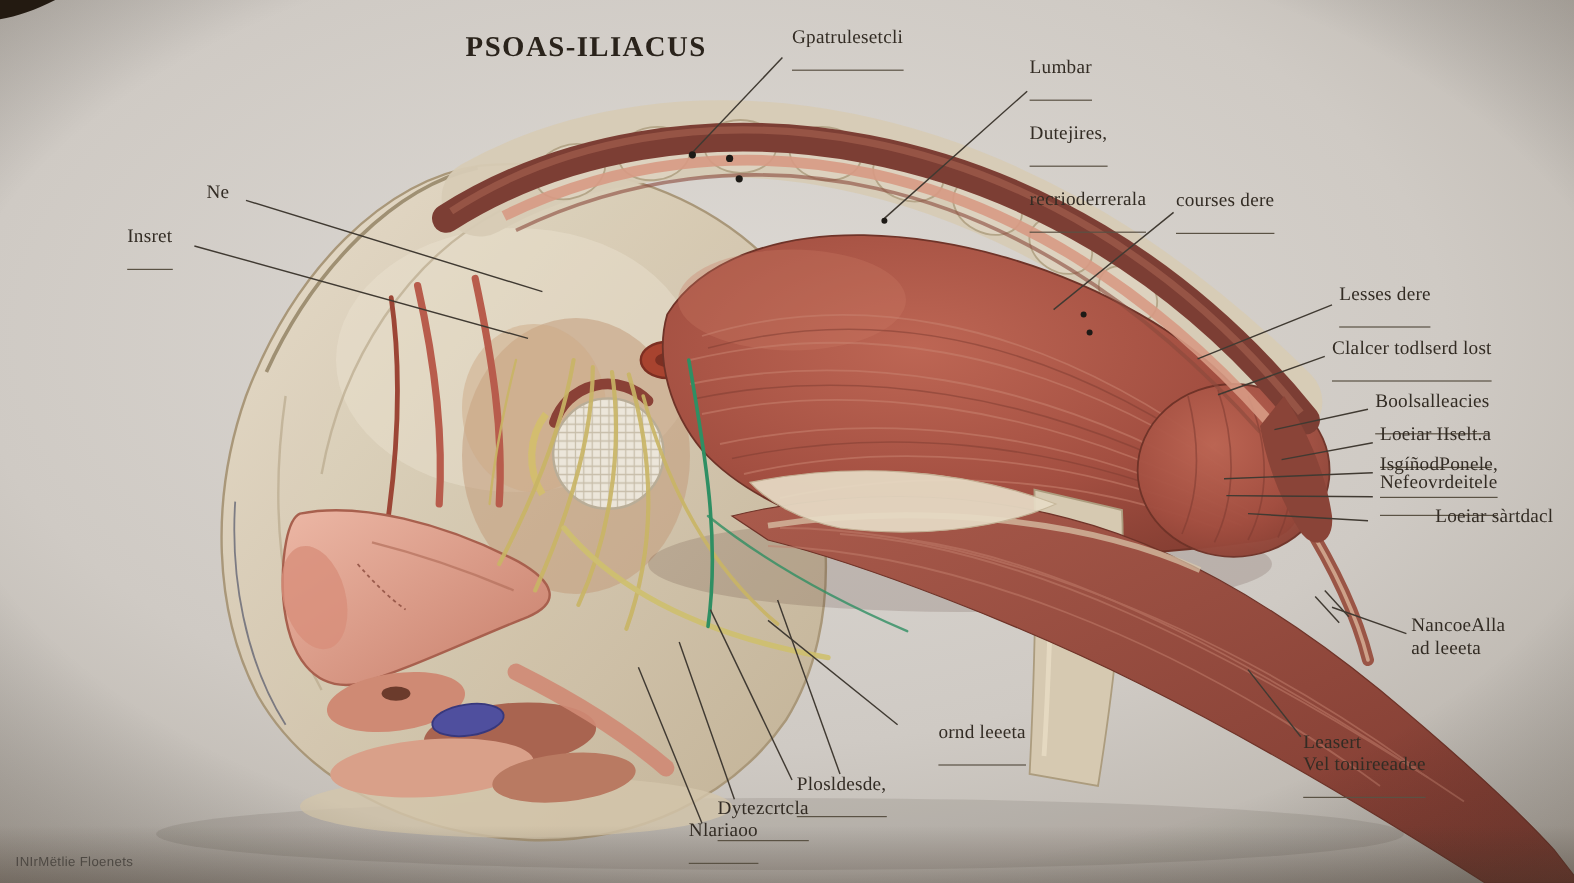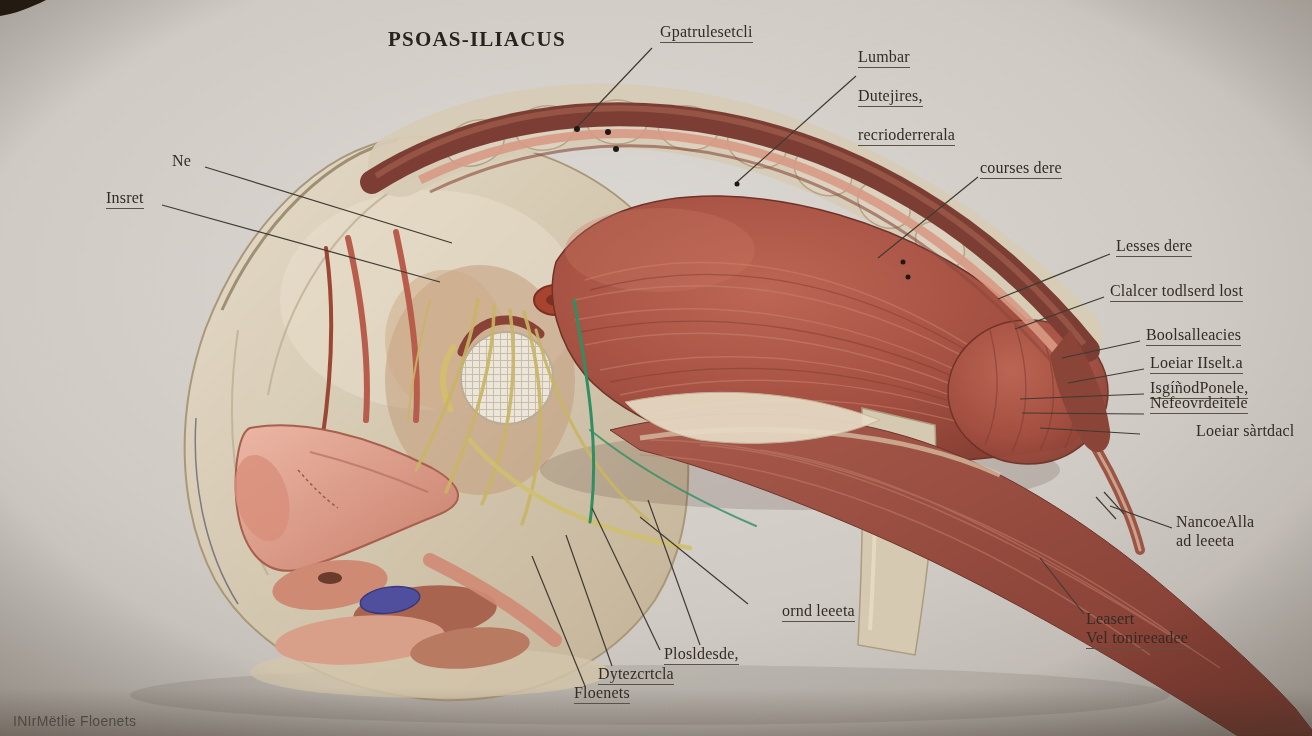--- a/index.html
+++ b/index.html
@@ -2,24 +2,24 @@
 <html><head>
 <meta charset="utf-8">
 <style>
   *{box-sizing:border-box;margin:0;padding:0}
   html,body{width:100%;height:100%}
   body{background:#8d8a85;font-family:"Liberation Serif",serif}
   #stage{position:relative;width:1312px;height:736px;overflow:hidden;background:#cfcac4}
   #art{position:absolute;left:0;top:0;width:1312px;height:736px;display:block}
   .label{position:absolute;color:#332c24;font-size:16px;line-height:19px;letter-spacing:.2px;white-space:nowrap}
   .label .line{width:fit-content}
-  .u{border-bottom:1px solid #5a5244;padding-bottom:1px}
+  .u{border-bottom:1px solid #5a5244;padding-bottom:17px}
   .grp .u{margin-bottom:18px}
-  #page-title{position:absolute;left:388px;top:27px;font-size:21px;font-weight:bold;letter-spacing:1.2px;color:#2a231b;white-space:nowrap}
-  #watermark{position:absolute;left:13px;top:713px;font-family:"Liberation Sans",sans-serif;font-size:14px;color:#4e4943;letter-spacing:.3px}
+  #page-title{position:absolute;left:388px;top:27px;font-size:24px;font-weight:bold;letter-spacing:1.2px;color:#2a231b;white-space:nowrap}
+  #watermark{position:absolute;left:13px;top:713px;font-family:"Liberation Sans",sans-serif;font-size:11px;color:#4e4943;letter-spacing:.3px}
 </style>
 </head>
 <body>
 
 <div id="stage">
 
   <svg id="art" viewBox="0 0 1312 736" aria-hidden="true">
     <defs>
       <radialGradient id="bgG" cx="45%" cy="38%" r="78%">
         <stop offset="0%" stop-color="#ddd9d4"></stop>
@@ -261,17 +261,17 @@
 
   <div class="label u" style="left:782px;top:601px">ornd leeeta</div>
 
   <div class="label grp" style="left:1086px;top:609px">
     <div class="line">Leasert</div>
     <div class="line u">Vel tonireeadee</div>
   </div>
 
   <div class="label u" style="left:664px;top:644px">Plosldesde,</div>
   <div class="label u" style="left:598px;top:664px">Dytezcrtcla</div>
-  <div class="label u" style="left:574px;top:683px">Floenets</div>
+  <div class="label u" style="left:574px;top:683px">Nlariaoo</div>
 
   <div id="watermark">INIrMëtlie Floenets</div>
 
 </div>
 
 </body></html>

